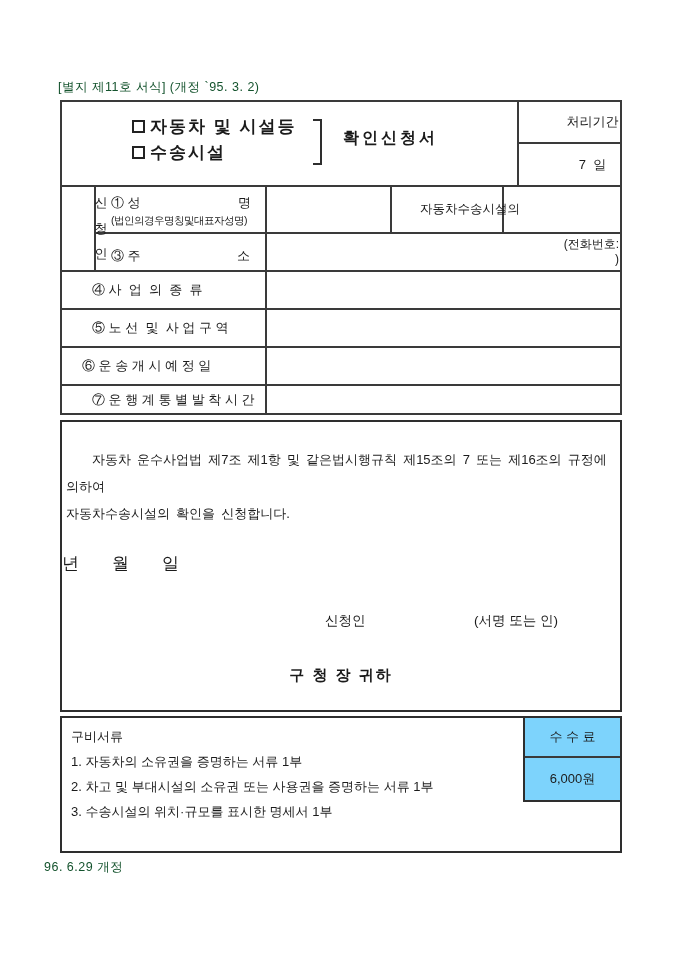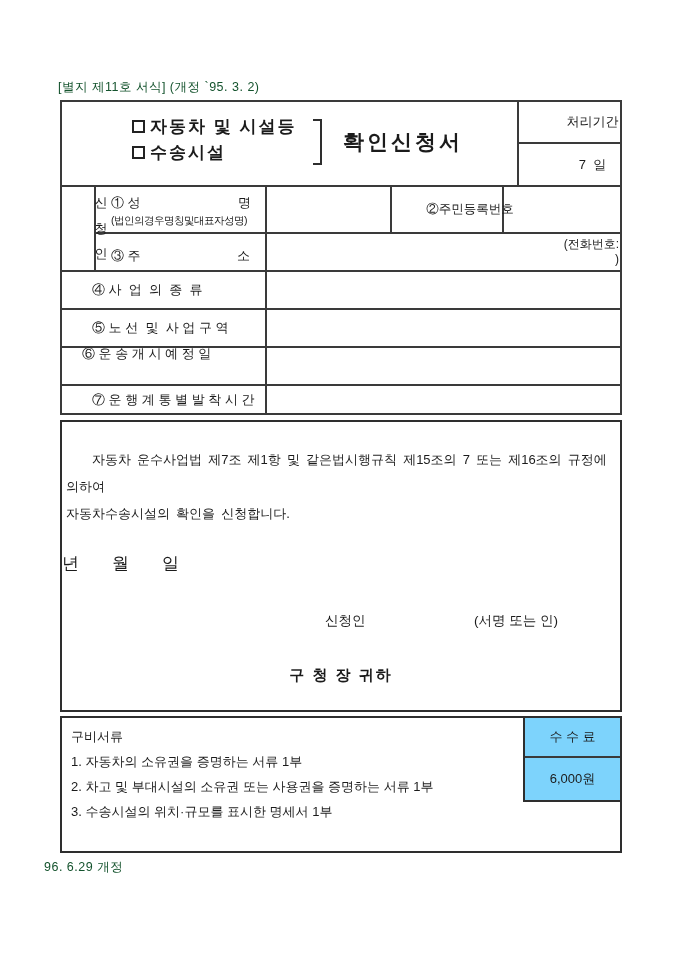--- a/index.html
+++ b/index.html
@@ -22,21 +22,21 @@
 
   
   #box1 { left:60px; top:100px; width:562px; height:315px; }
 
   .title-lines { position:absolute; left:72px; top:13px; }
   .title-line { display:flex; align-items:center; height:26px;
                 font-size:17px; font-weight:bold; letter-spacing:2px; white-space:pre; }
   .cbx { width:13px; height:13px; border:2px solid #222; margin-right:5px; flex:0 0 auto; }
   .bracket { position:absolute; left:253px; top:19px; width:9px; height:46px;
              border-top:2px solid #2e2e2e; border-right:2px solid #2e2e2e; border-bottom:2px solid #2e2e2e; }
-  .main-title { position:absolute; left:283px; top:28px; font-size:21px; font-weight:bold; letter-spacing:3px; }
+  .main-title { position:absolute; left:283px; top:28px; font-size:16px; font-weight:bold; letter-spacing:3px; }
 
   .vert-col { flex-direction:column; justify-content:space-evenly; font-size:13px; }
 
   .name-label-cell { flex-direction:column; align-items:stretch; justify-content:center; padding:2px 14px 0 15px; }
   .split { display:flex; justify-content:space-between; font-size:13px;gap:30px; }
   .sublabel { font-size:10.5px; letter-spacing:-0.5px; margin-top:2px; white-space:nowrap; }
 
   .row-label { padding-left:30px; font-size:13px; white-space:pre; }
   .phone-cell { flex-direction:column; align-items:flex-end; justify-content:center;
                 padding-right:1px; font-size:12px; line-height:15px; }
@@ -112,41 +112,41 @@
     </div>
 
     <div class="cell name-label-cell" style="left:36px;top:87px;width:169px;height:45px;">
       <div class="split">
         <span>① 성</span>
         <span>명</span>
       </div>
       <div class="sublabel">(법인의경우명칭및대표자성명)</div>
     </div>
     <div class="cell" style="left:207px;top:87px;width:123px;height:45px;"></div>
-    <div class="cell center" style="left:332px;top:87px;width:110px;height:45px;font-size:12.5px;">②주민등록번호</div>
+    <div class="cell center" style="left:332px;top:87px;width:110px;height:45px;font-size:12.5px;">자동차수송시설의</div>
     <div class="cell" style="left:444px;top:87px;width:116px;height:45px;"></div>
 
     <div class="cell" style="left:36px;top:134px;width:169px;height:44px;padding:0 15px;text-align:center;">
       <div class="split" style="width:100%;">
         <span>③ 주</span>
         <span>소</span>
       </div>
     </div>
     <div class="cell phone-cell" style="left:207px;top:134px;width:353px;height:36px;padding-left:40px;">
       <span>(전화번호:</span>
       <span>)</span>
     </div>
 
     <div class="cell row-label" style="left:2px;top:172px;width:203px;height:36px;">④ 사  업  의  종  류</div>
     <div class="cell" style="left:207px;top:172px;width:353px;height:36px;"></div>
 
     <div class="cell row-label" style="left:2px;top:210px;width:203px;height:36px;">⑤ 노 선  및  사 업 구 역</div>
     <div class="cell" style="left:207px;top:210px;width:353px;height:36px;"></div>
 
-    <div class="cell row-label" style="left:2px;top:236px;width:203px;height:36px;padding-left:20px;">⑥ 운 송 개 시 예 정 일</div>
+    <div class="cell row-label" style="left:2px;top:248px;width:203px;height:36px;padding-left:20px;">⑥ 운 송 개 시 예 정 일</div>
     <div class="cell" style="left:207px;top:248px;width:353px;height:36px;"></div>
 
     <div class="cell row-label" style="left:2px;top:286px;width:203px;height:27px;">⑦ 운 행 계 통 별 발 착 시 간</div>
     <div class="cell" style="left:207px;top:286px;width:353px;height:27px;"></div>
   </div>
 
   <div class="box" id="box2">
     <div class="para">
       <div class="indent">자동차 운수사업법 제7조 제1항 및 같은법시행규칙 제15조의 7 또는 제16조의 규정에 의하여</div>
       <div>자동차수송시설의 확인을 신청합니다.</div>

